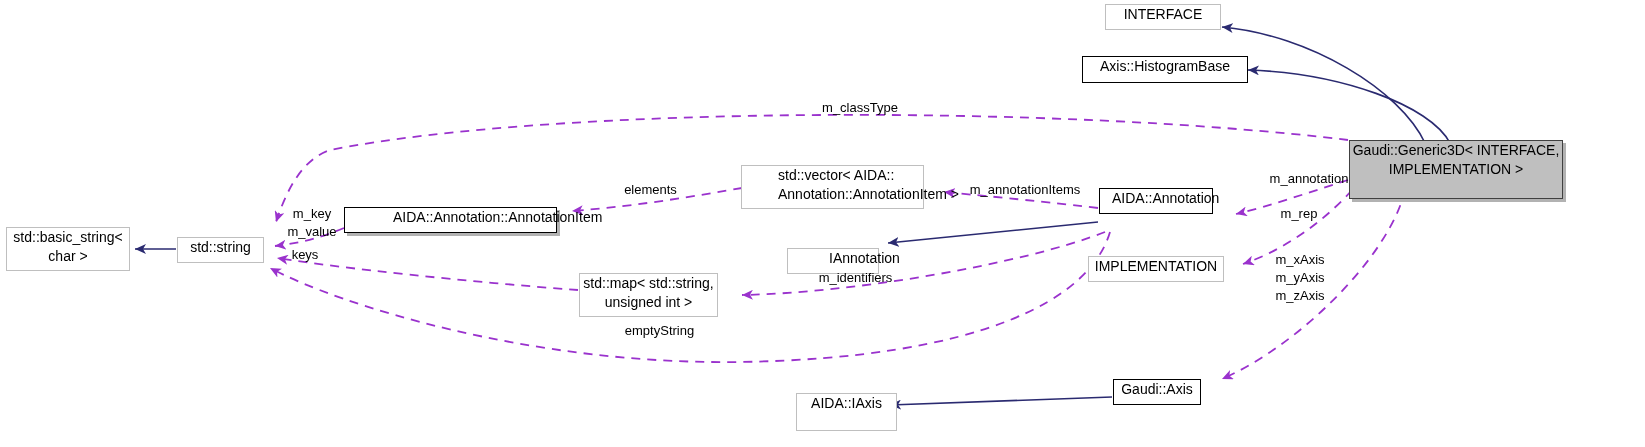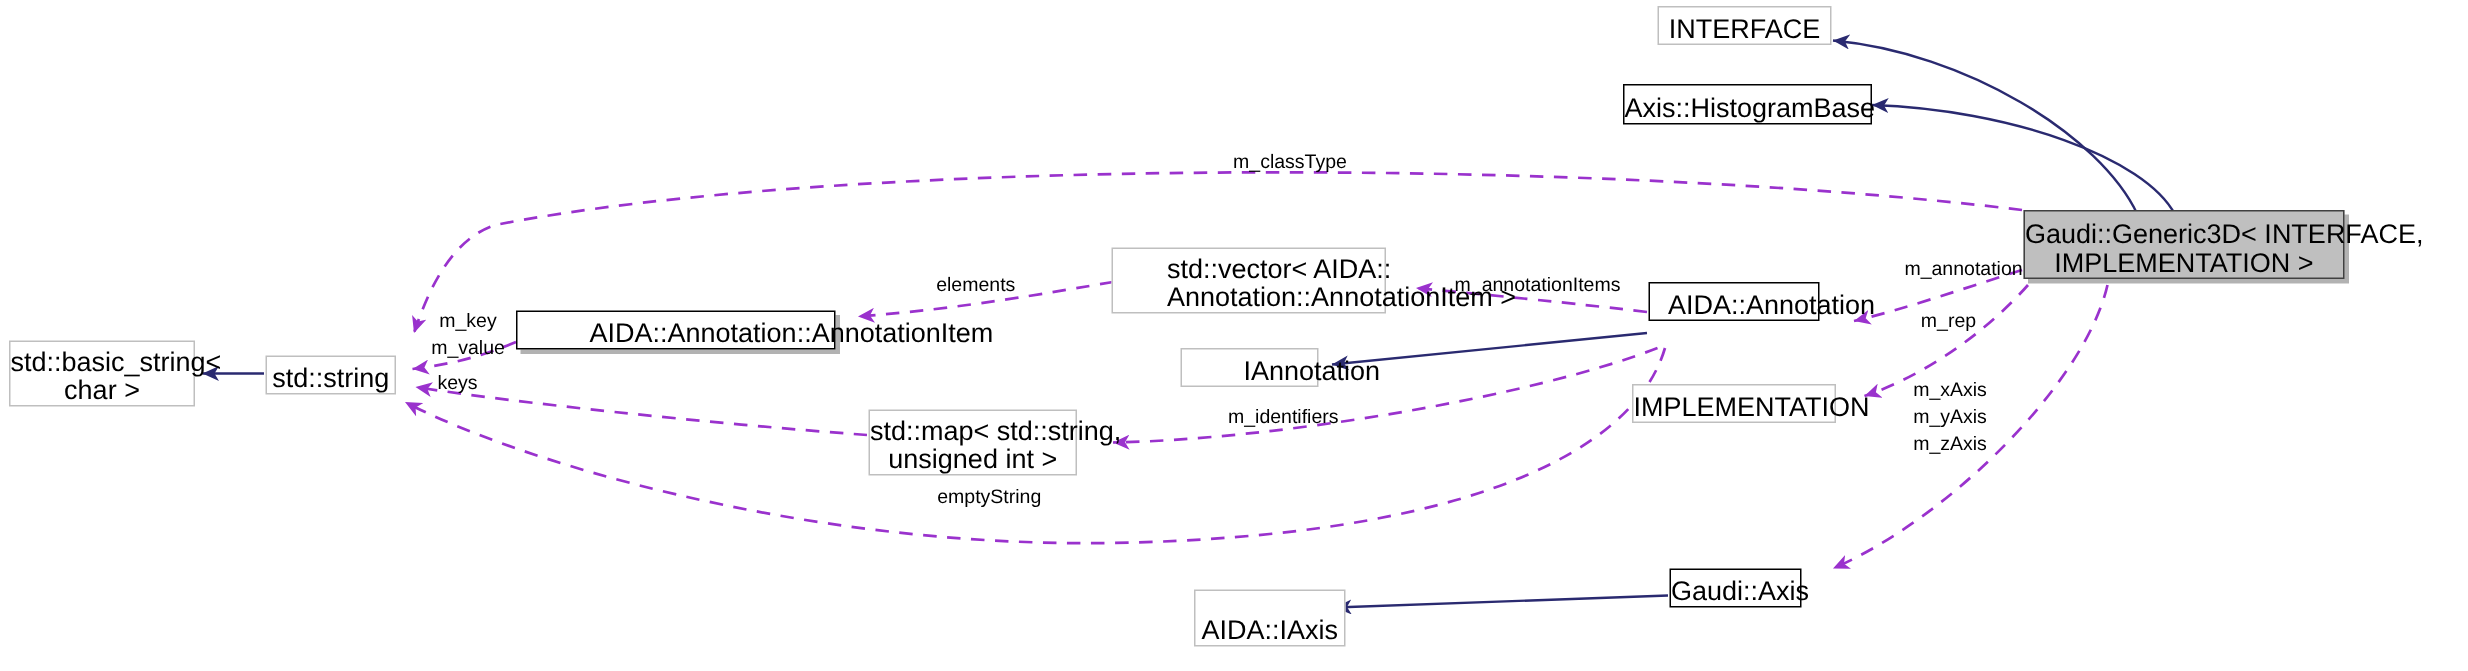--- a/index.html
+++ b/index.html
@@ -1,20 +1,20 @@
 <!DOCTYPE html>
 <html><head>
 <meta charset="utf-8">
 <style>
   html,body{margin:0;padding:0;background:#ffffff;}
   body{font-family:"Liberation Sans","DejaVu Sans",sans-serif;}
   #diagram{position:relative;width:1645px;height:447px;background:#ffffff;overflow:hidden;}
   #edges{position:absolute;left:0;top:0;width:1645px;height:447px;}
-  .node{position:absolute;box-sizing:border-box;display:flex;align-items:flex-end;justify-content:center;
-        background:#ffffff;color:#000000;font-size:18px;line-height:19px;text-align:center;}
+  .node{position:absolute;box-sizing:border-box;display:flex;align-items:flex-start;justify-content:center;
+        background:#ffffff;color:#000000;font-size:14px;line-height:19px;text-align:center;}
   .node .lbl{display:block;width:100%;padding:0 6px;white-space:pre;}
   .node.gray-border{border:1px solid #bfbfbf;}
   .node.black-border{border:1px solid #000000;}
   .node.highlight{border:1px solid #404040;background:#bfbfbf;box-shadow:3px 3px 0 0 rgba(0,0,0,0.30);}
   .node.shadowed{box-shadow:3px 3px 0 0 rgba(0,0,0,0.30);}
   .node.left-align .lbl{text-align:left;}
   .edge-label{position:absolute;font-size:13px;line-height:18px;color:#000000;white-space:pre;text-align:center;}
 </style>
 </head>
 <body>
@@ -63,39 +63,39 @@
   </svg>
 
   <div class="node gray-border" style="left:1105px;top:4px;width:116px;height:26px;">
     <span class="lbl">INTERFACE</span>
   </div>
 
   <div class="node black-border" style="left:1082px;top:56px;width:166px;height:27px;">
     <span class="lbl">Axis::HistogramBase</span>
   </div>
 
-  <div class="node highlight" style="left:1349px;top:140px;width:214px;height:46px;">
+  <div class="node highlight" style="left:1349px;top:140px;width:214px;height:59px;">
     <span class="lbl">Gaudi::Generic3D&lt; INTERFACE,
 IMPLEMENTATION &gt;</span>
   </div>
 
   <div class="node gray-border left-align" style="left:741px;top:165px;width:183px;height:44px;padding-left:36px;">
     <span class="lbl">std::vector&lt; AIDA::
 Annotation::AnnotationItem &gt;</span>
   </div>
 
   <div class="node black-border" style="left:1099px;top:188px;width:114px;height:26px;padding-left:12px;">
     <span class="lbl">AIDA::Annotation</span>
   </div>
 
   <div class="node black-border shadowed" style="left:344px;top:207px;width:213px;height:26px;padding-left:48px;">
     <span class="lbl">AIDA::Annotation::AnnotationItem</span>
   </div>
 
-  <div class="node gray-border" style="left:787px;top:232px;width:92px;height:26px;padding-left:41px;">
+  <div class="node gray-border" style="left:787px;top:248px;width:92px;height:26px;padding-left:41px;">
     <span class="lbl">IAnnotation</span>
   </div>
 
   <div class="node gray-border" style="left:1088px;top:256px;width:136px;height:26px;">
     <span class="lbl">IMPLEMENTATION</span>
   </div>
 
   <div class="node gray-border" style="left:6px;top:227px;width:124px;height:44px;">
     <span class="lbl">std::basic_string&lt;
 char &gt;</span>

